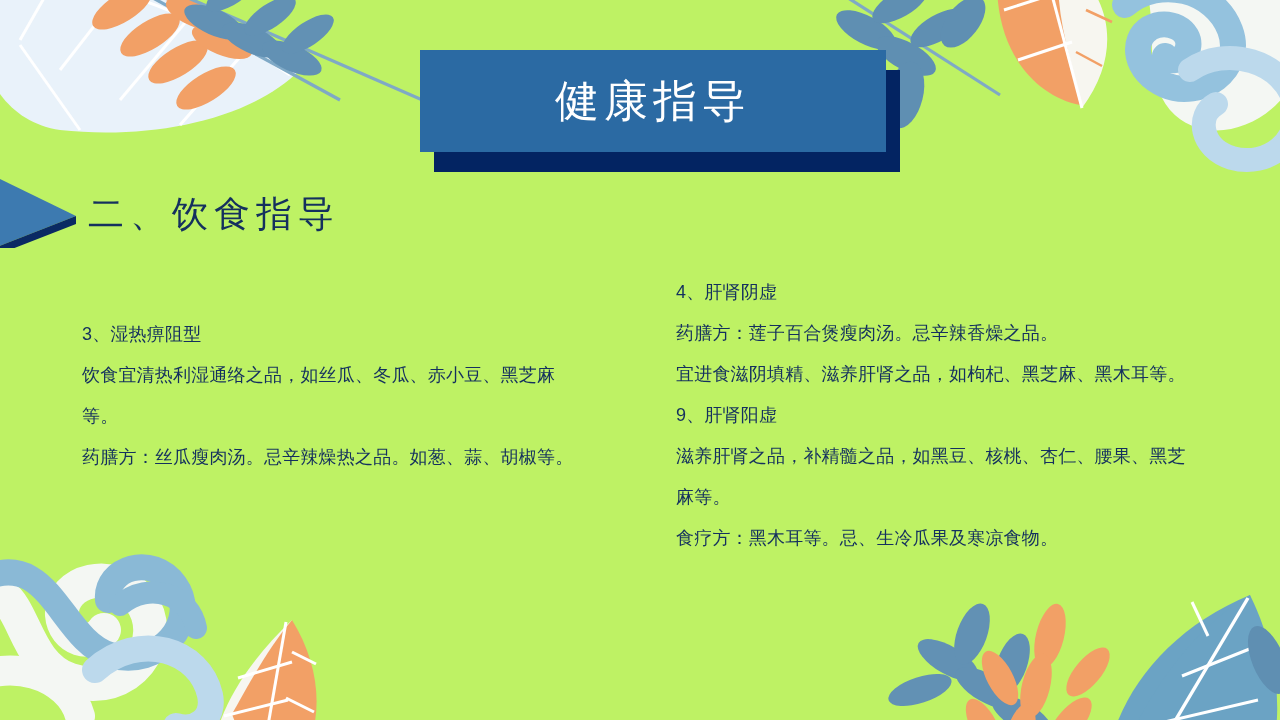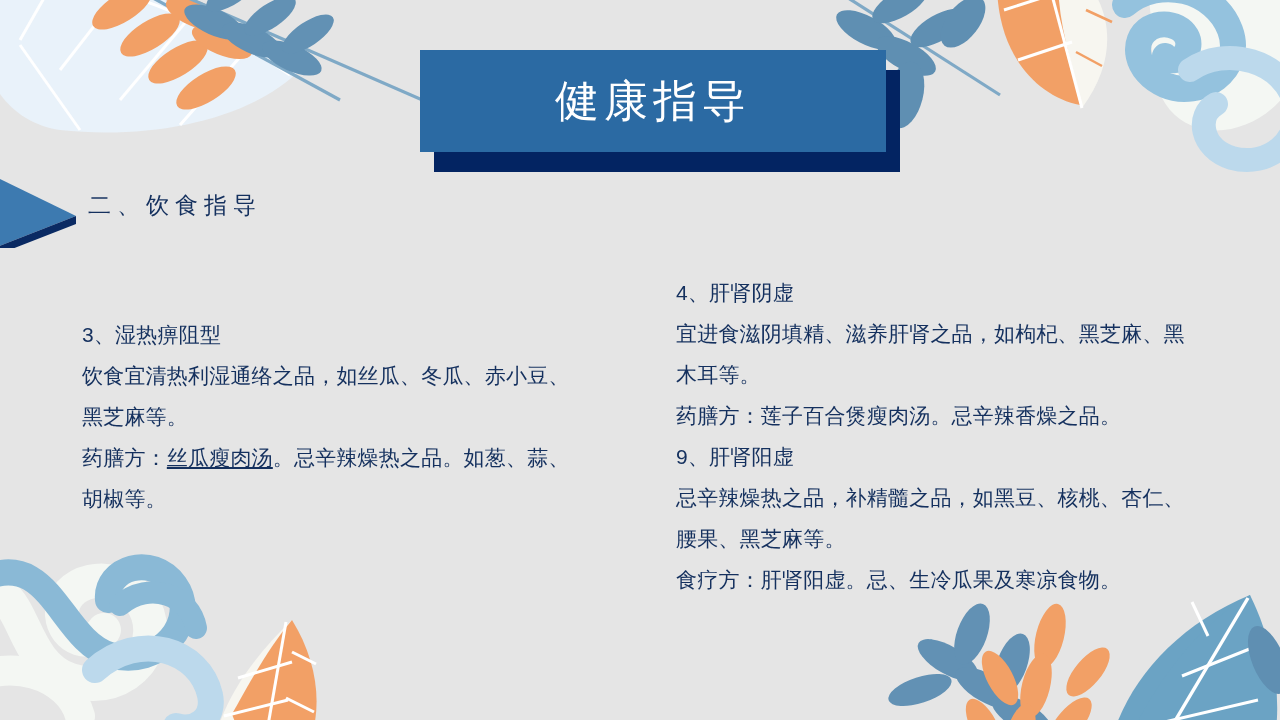--- a/index.html
+++ b/index.html
@@ -13,21 +13,21 @@
     background: #b8e0f8;
     font-family: "Liberation Sans", "DejaVu Sans", sans-serif;
     position: relative;
   }
 
   #slide {
     position: absolute;
     inset: 0;
     width: 1280px;
     height: 720px;
-    background: #e5e5e5;
+    background: #bef264;
     overflow: hidden;
   }
 
   
   .decor {
     position: absolute;
     inset: 0;
     width: 1280px;
     height: 720px;
     pointer-events: none;
@@ -75,49 +75,48 @@
     left: 0;
     top: 0;
     width: 76px;
     height: 72px;
   }
   .section-title {
     position: absolute;
     left: 88px;
     top: 14px;
     color: #14305e;
-    font-size: 23px;
+    font-size: 36px;
     letter-spacing: 6px;
     white-space: nowrap;
   }
 
   
   .col {
     position: absolute;
     color: #14305e;
-    font-size: 21px;
+    font-size: 18px;
     line-height: 41px;
     letter-spacing: 0.2px;
   }
   .col-left {
     left: 82px;
     top: 314px;
     width: 500px;
   }
   .col-right {
     left: 676px;
     top: 272px;
     width: 512px;
   }
   .para {
     margin: 0;
     text-indent: 0;
   }
   .u {
-    text-decoration: underline;
     text-underline-offset: 2px;
   }
 </style>
 </head>
 <body>
 
 <div id="slide">
 
   <svg class="decor" viewBox="0 0 1280 720" xmlns="http://www.w3.org/2000/svg">
     <defs>
@@ -263,20 +262,20 @@
   </div>
 
   <div class="col col-left">
     <p class="para">3、湿热痹阻型</p>
     <p class="para">饮食宜清热利湿通络之品，如丝瓜、冬瓜、赤小豆、黑芝麻等。</p>
     <p class="para"><span>药膳方：</span><span class="u">丝瓜瘦肉汤</span><span>。忌辛辣燥热之品。如葱、蒜、胡椒等。</span></p>
   </div>
 
   <div class="col col-right">
     <p class="para">4、肝肾阴虚</p>
+    <p class="para">药膳方：莲子百合煲瘦肉汤。忌辛辣香燥之品。</p>
     <p class="para">宜进食滋阴填精、滋养肝肾之品，如枸杞、黑芝麻、黑木耳等。</p>
-    <p class="para">药膳方：莲子百合煲瘦肉汤。忌辛辣香燥之品。</p>
     <p class="para">9、肝肾阳虚</p>
-    <p class="para">忌辛辣燥热之品，补精髓之品，如黑豆、核桃、杏仁、腰果、黑芝麻等。</p>
-    <p class="para">食疗方：肝肾阳虚。忌、生冷瓜果及寒凉食物。</p>
+    <p class="para">滋养肝肾之品，补精髓之品，如黑豆、核桃、杏仁、腰果、黑芝麻等。</p>
+    <p class="para">食疗方：黑木耳等。忌、生冷瓜果及寒凉食物。</p>
   </div>
 
 </div>
 
 </body></html>

